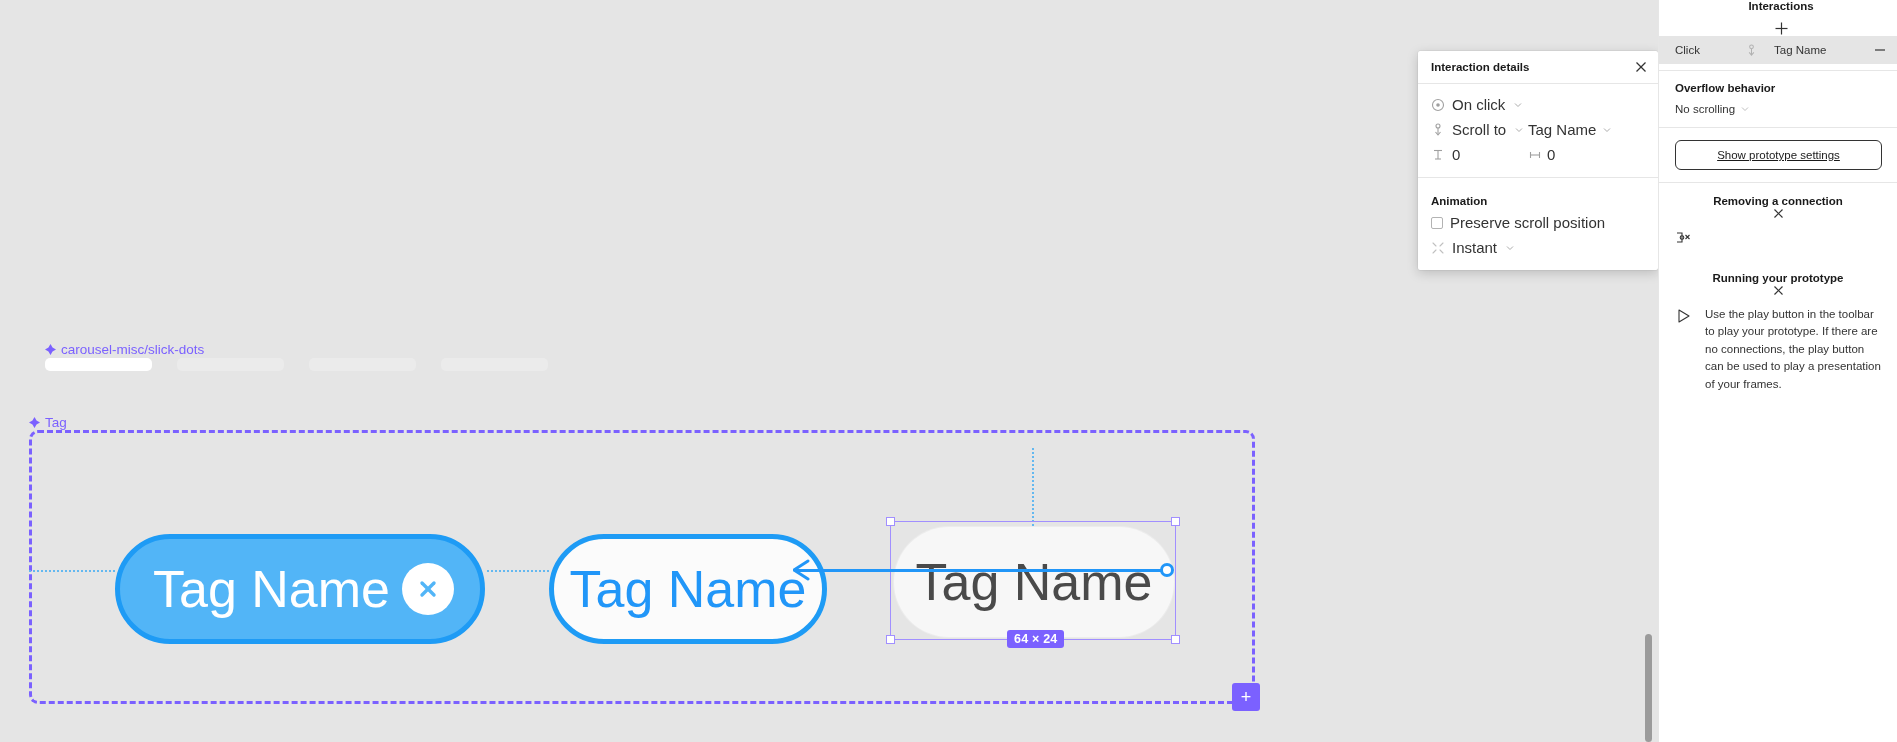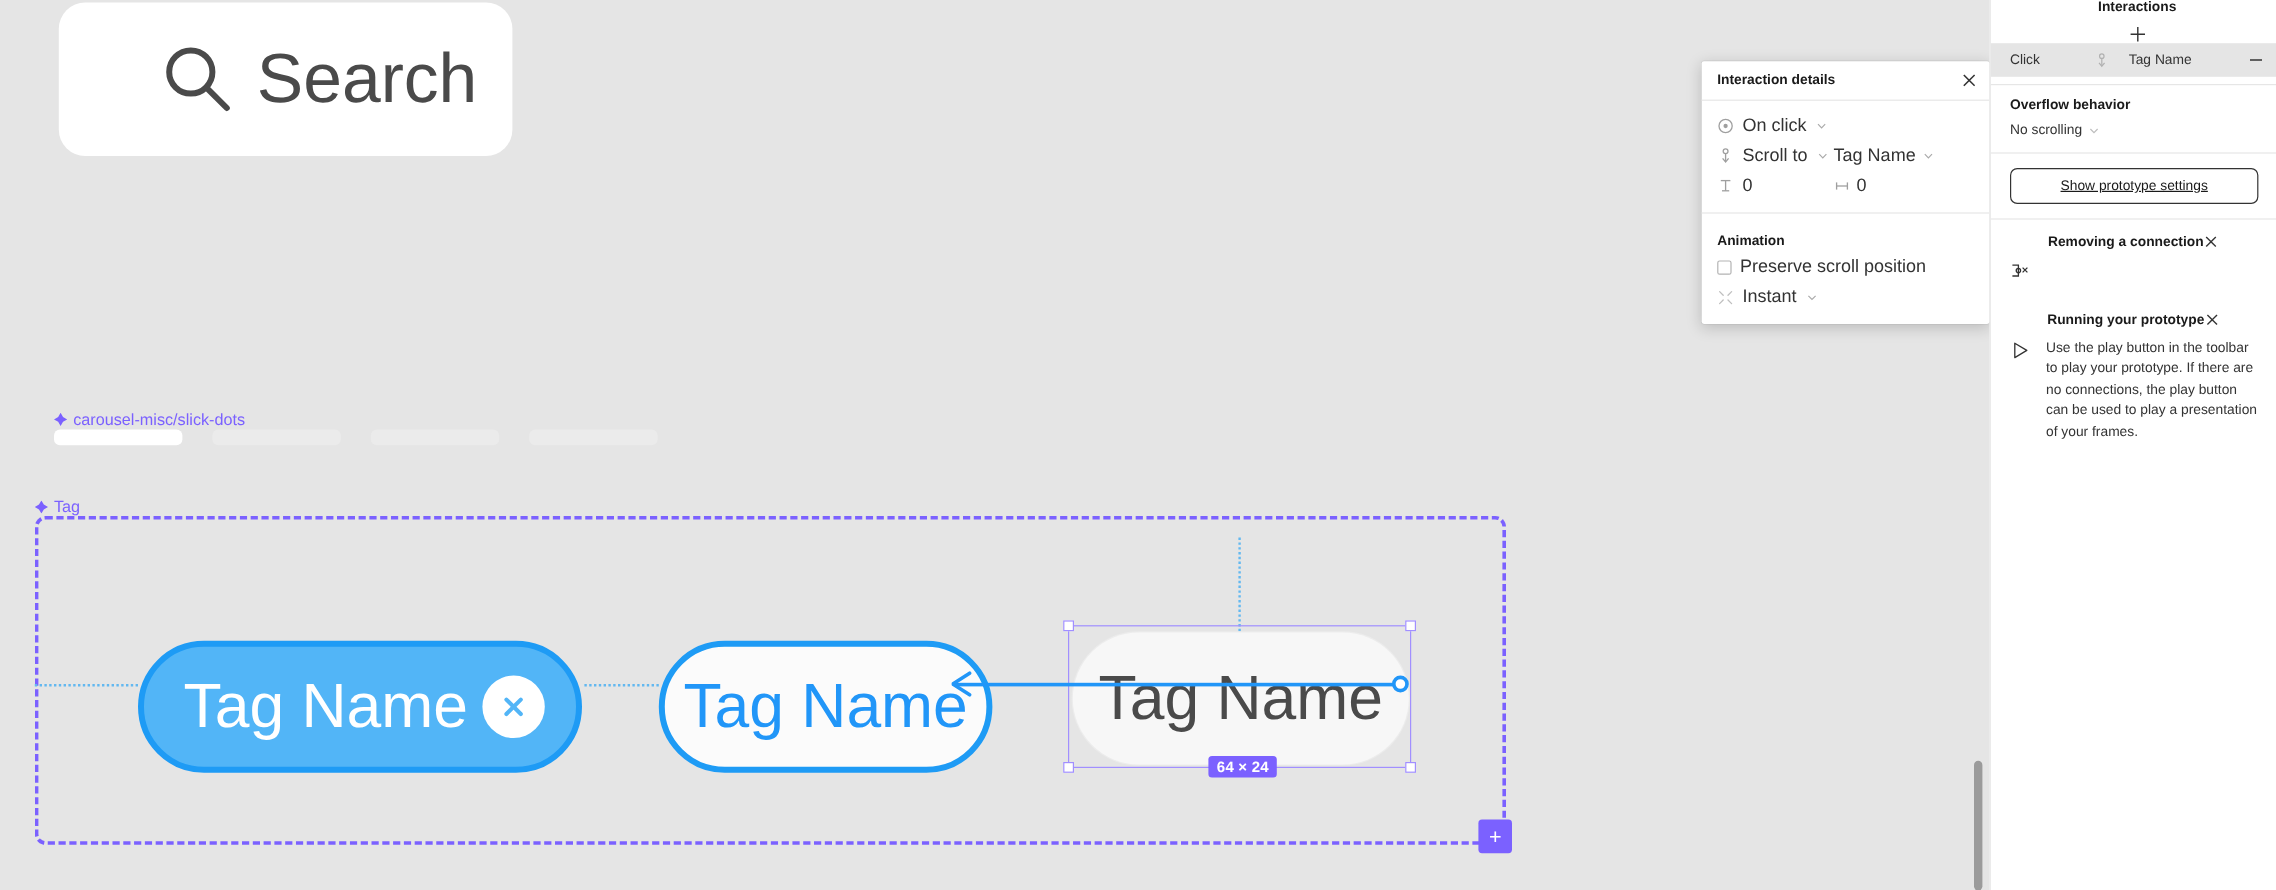--- a/index.html
+++ b/index.html
@@ -203,43 +203,37 @@
   .sb-value-row { display: flex; align-items: center; gap: 4px; }
   .sb-btn {
     margin: 12px 16px; height: 30px; width: 207px;
     border: 1px solid #333; border-radius: 6px; background: #fff;
     font-size: 11.5px; color: #1a1a1a; cursor: pointer;
     font-family: "Liberation Sans", sans-serif;
     text-decoration: underline;
   }
   .sb-tip { padding: 12px 16px 4px 16px; }
   .sb-tip-head {
-    display: flex; align-items: center; justify-content: center;
+    display: flex; align-items: center; justify-content: flex-start;
     margin-bottom: 9px;
+    flex-direction: column;
   }
   .sb-tip-title { font-size: 11.5px; font-weight: bold; color: #1a1a1a; }
   .sb-tip-close { width: 13px; height: 13px; cursor: pointer; }
   .sb-tip-body { display: flex; gap: 12px; }
   .sb-tip-icon { width: 18px; height: 18px; flex: 0 0 auto; margin-top: 1px; }
   .sb-tip-text { font-size: 11.5px; line-height: 1.52; color: #333; }
 </style>
 </head>
 <body>
 
 <div id="app">
 
   <div id="canvas">
 
-    <div class="search-box">
-      <svg class="search-icon" viewBox="0 0 62 62">
-        <circle cx="25" cy="25" r="18" fill="none" stroke="#4a4a4a" stroke-width="5"></circle>
-        <line x1="38" y1="38" x2="55" y2="55" stroke="#4a4a4a" stroke-width="5" stroke-linecap="round"></line>
-      </svg>
-      <span class="search-label">Search</span>
-    </div>
 
     <div class="comp-label" style="left:45px; top:342px;">
       <svg class="diamond-icon" viewBox="0 0 12 12">
         <path d="M6 0 L8.2 3.8 L12 6 L8.2 8.2 L6 12 L3.8 8.2 L0 6 L3.8 3.8 Z" fill="#7b61ff"></path>
       </svg>
       <span>carousel-misc/slick-dots</span>
     </div>
 
     <div class="slick-dots">
       <div class="dot-bar active"></div>

